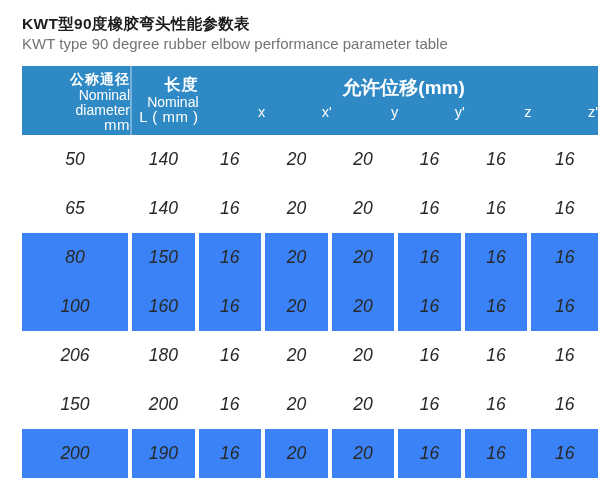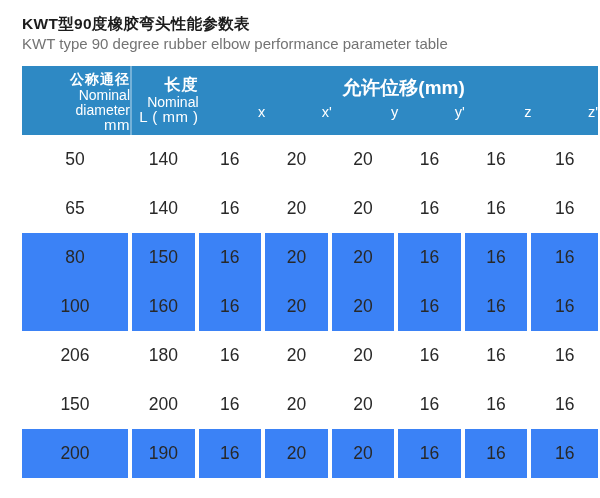--- a/index.html
+++ b/index.html
@@ -64,20 +64,21 @@
   }
 
   tbody td {
     height: 49px;
     text-align: center;
     vertical-align: middle;
     font-size: 17.5px;
     color: #282828;
     background: #ffffff;
     border-right: 4px solid #ffffff;
+    font-style: italic;
   }
   tbody td:last-child { border-right: none; }
   tbody tr.shaded td { background: #3b82f6; }
 </style>
 </head>
 <body>
 
 <div class="page">
 
   <div class="title-zh">KWT型90度橡胶弯头性能参数表</div>

